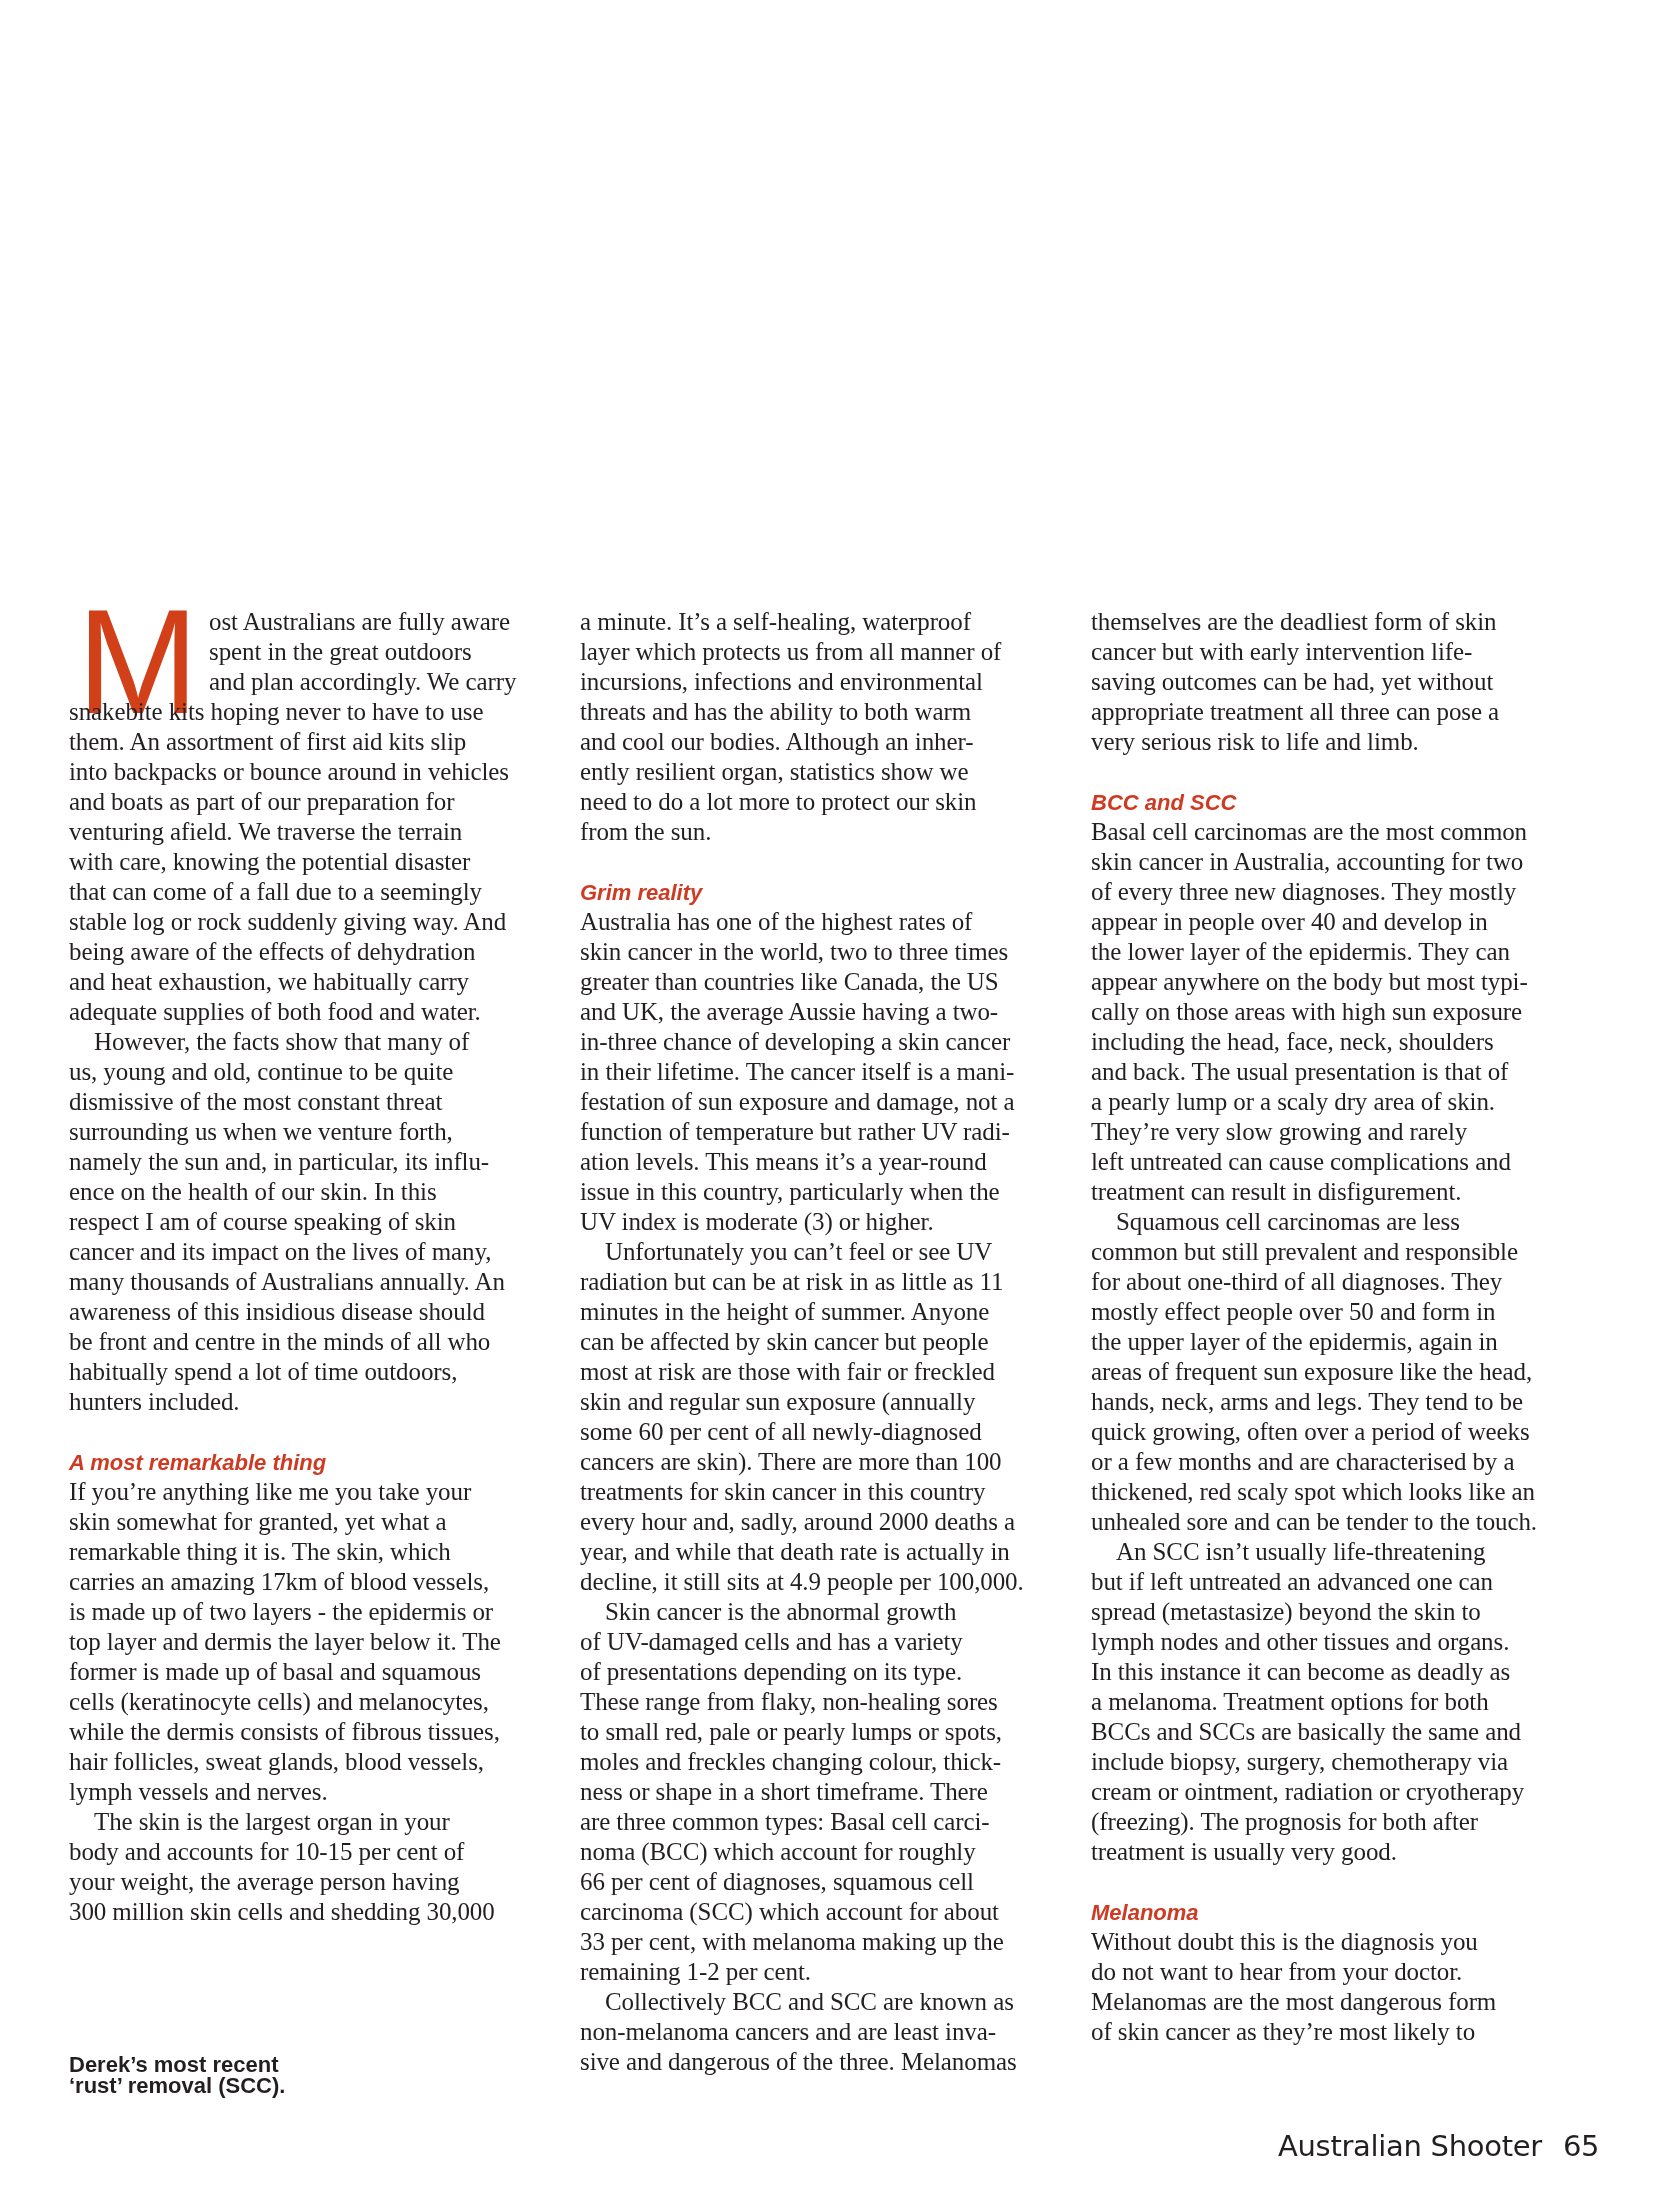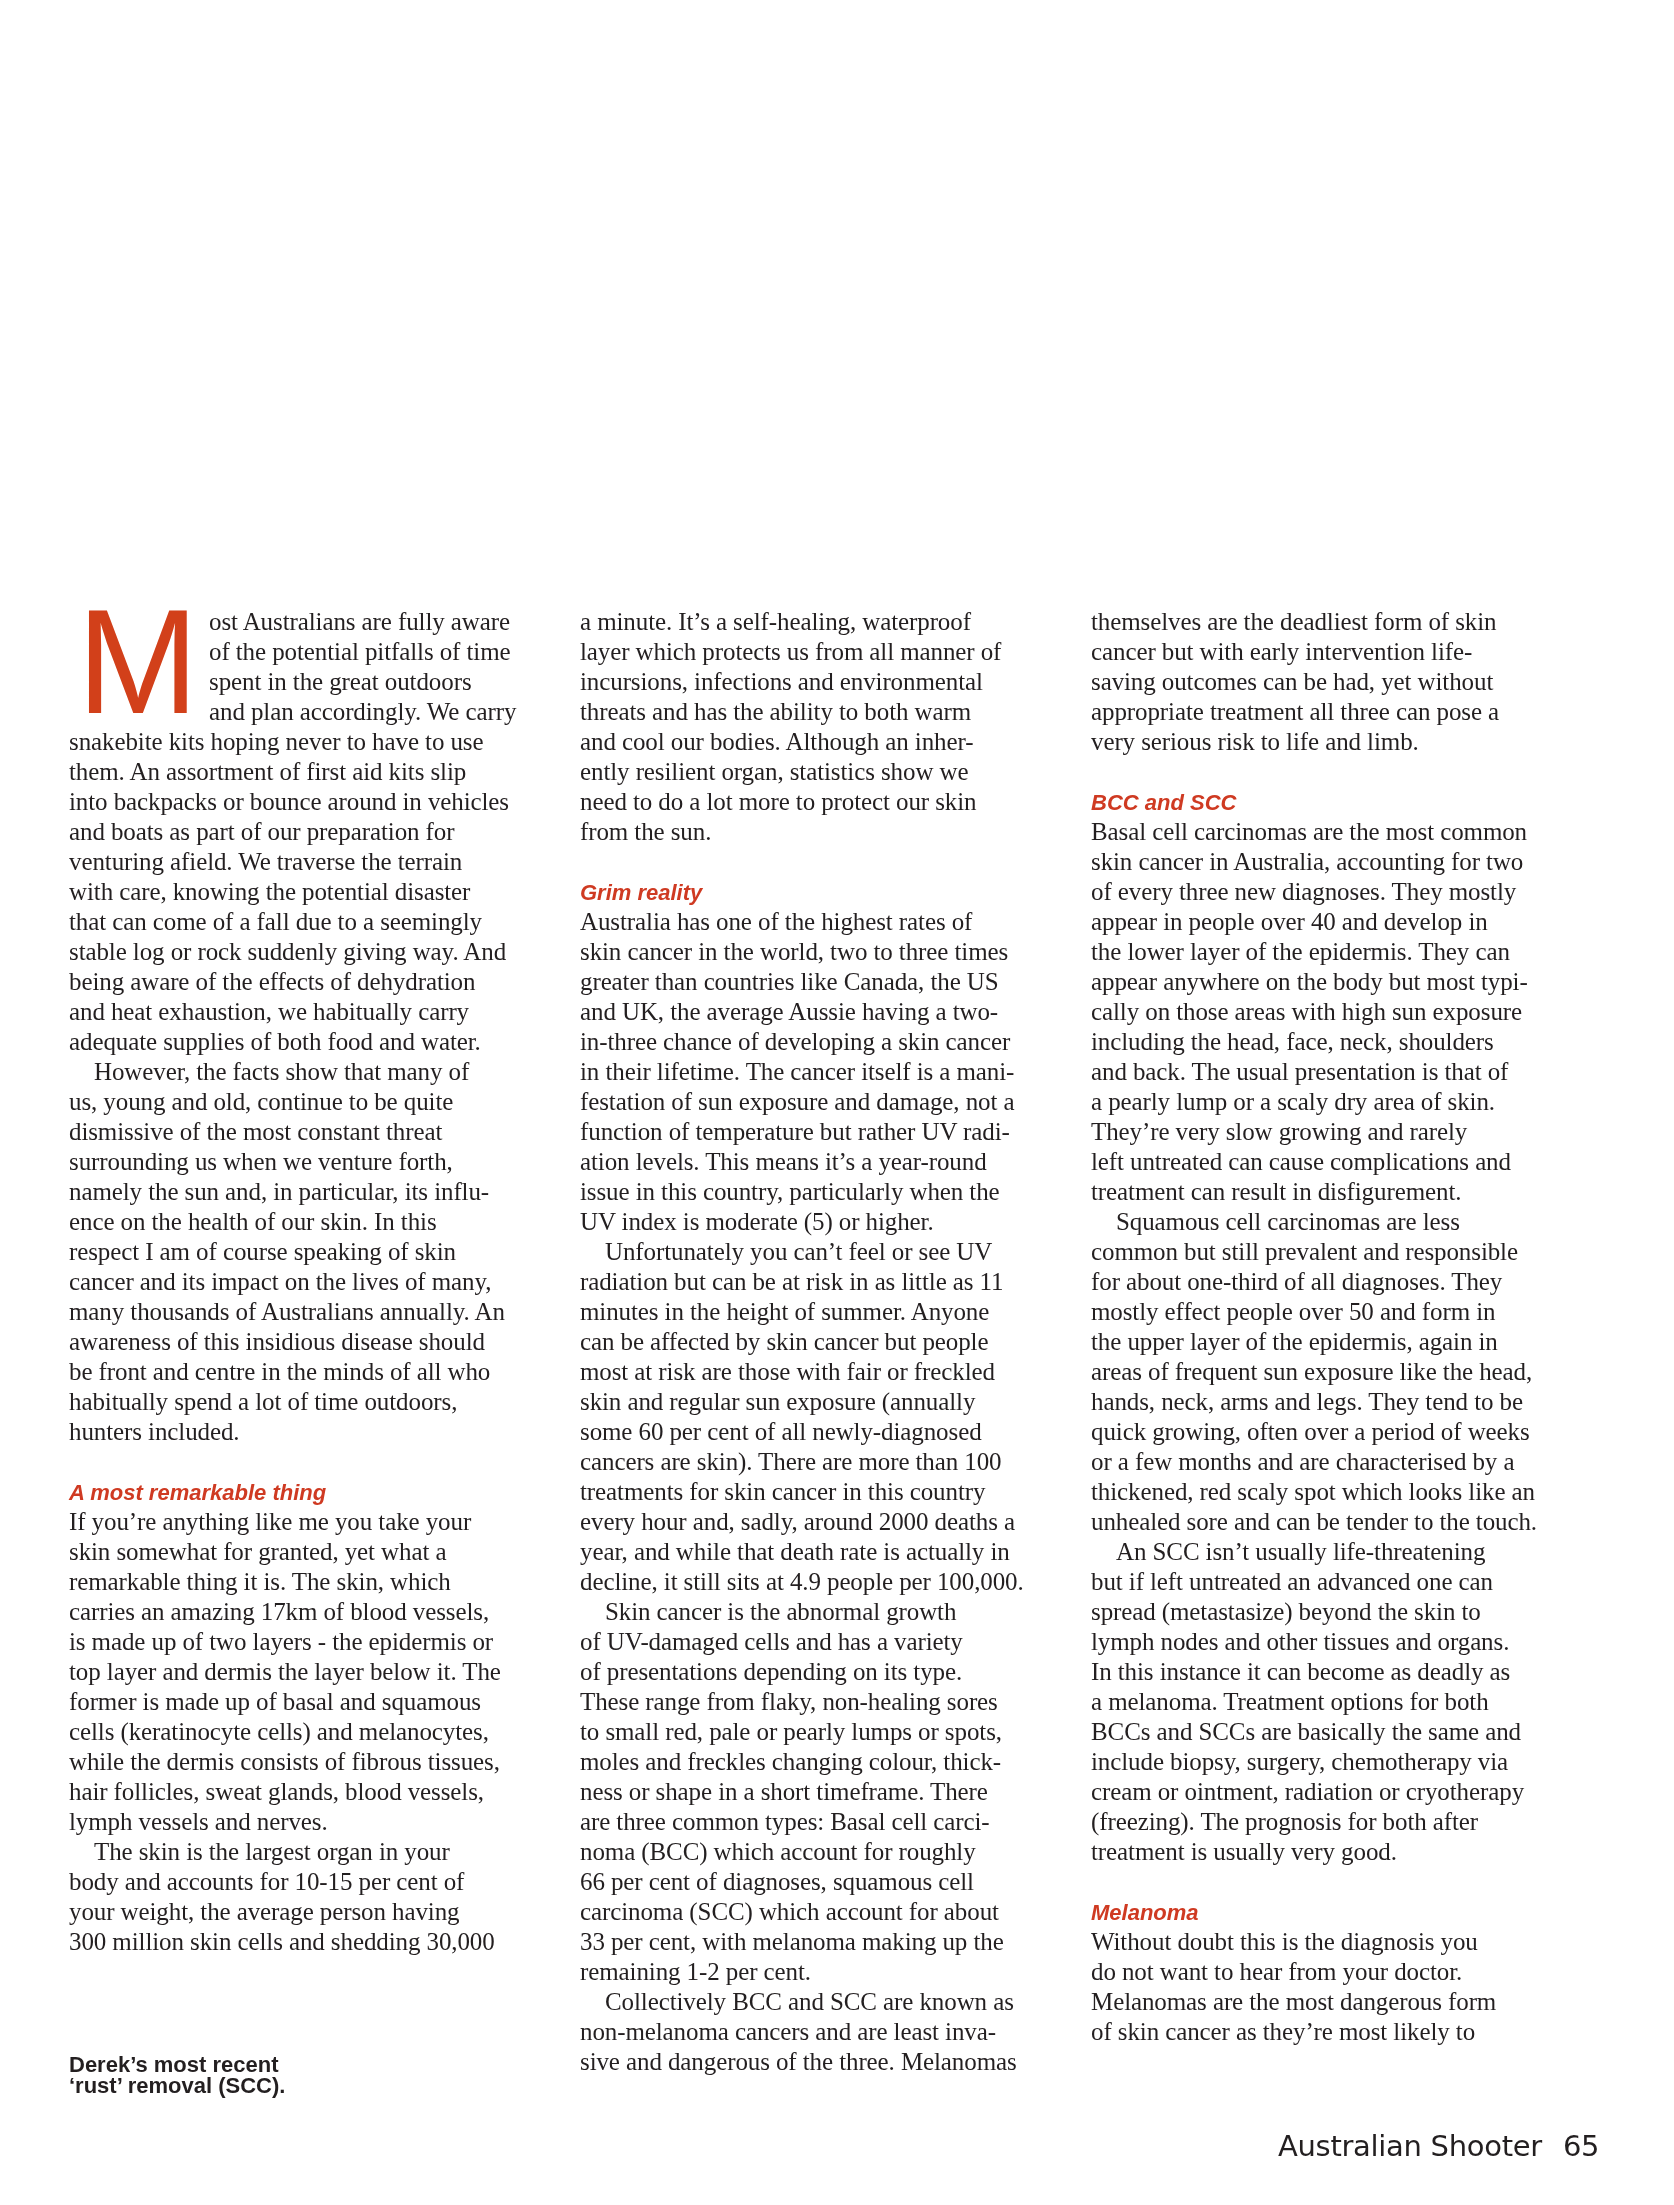--- a/index.html
+++ b/index.html
@@ -73,21 +73,20 @@
 </head>
 <body>
 
 <div class="page">
   <div class="photo-area"></div>
 
   <div class="drop-cap">M</div>
 
   <div class="column col-1">
       <span class="line drop-indent">ost Australians are fully aware</span>
-      <span class="line drop-indent">of the potential pitfalls of time</span>
       <span class="line drop-indent">spent in the great outdoors</span>
       <span class="line drop-indent">and plan accordingly. We carry</span>
       <span class="line">snakebite kits hoping never to have to use</span>
       <span class="line">them. An assortment of first aid kits slip</span>
       <span class="line">into backpacks or bounce around in vehicles</span>
       <span class="line">and boats as part of our preparation for</span>
       <span class="line">venturing afield. We traverse the terrain</span>
       <span class="line">with care, knowing the potential disaster</span>
       <span class="line">that can come of a fall due to a seemingly</span>
       <span class="line">stable log or rock suddenly giving way. And</span>
@@ -139,21 +138,21 @@
       <span class="line">Australia has one of the highest rates of</span>
       <span class="line">skin cancer in the world, two to three times</span>
       <span class="line">greater than countries like Canada, the US</span>
       <span class="line">and UK, the average Aussie having a two-</span>
       <span class="line">in-three chance of developing a skin cancer</span>
       <span class="line">in their lifetime. The cancer itself is a mani-</span>
       <span class="line">festation of sun exposure and damage, not a</span>
       <span class="line">function of temperature but rather UV radi-</span>
       <span class="line">ation levels. This means it’s a year-round</span>
       <span class="line">issue in this country, particularly when the</span>
-      <span class="line">UV index is moderate (5) or higher.</span>
+      <span class="line">UV index is moderate (3) or higher.</span>
       <span class="line indent">Unfortunately you can’t feel or see UV</span>
       <span class="line">radiation but can be at risk in as little as 11</span>
       <span class="line">minutes in the height of summer. Anyone</span>
       <span class="line">can be affected by skin cancer but people</span>
       <span class="line">most at risk are those with fair or freckled</span>
       <span class="line">skin and regular sun exposure (annually</span>
       <span class="line">some 60 per cent of all newly-diagnosed</span>
       <span class="line">cancers are skin). There are more than 100</span>
       <span class="line">treatments for skin cancer in this country</span>
       <span class="line">every hour and, sadly, around 2000 deaths a</span>

